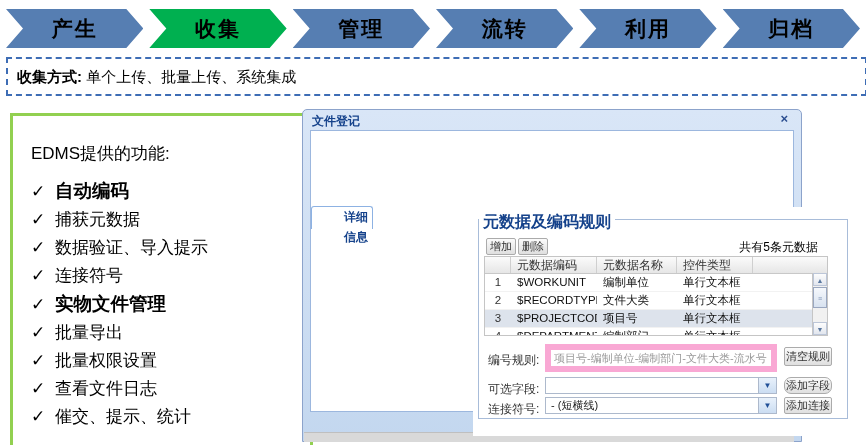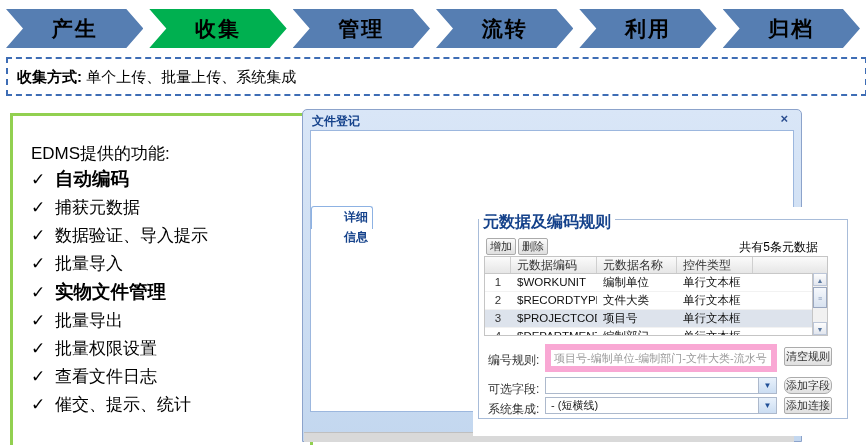--- a/index.html
+++ b/index.html
@@ -14,21 +14,21 @@
   .chev span{font-size:21px;font-weight:bold;color:#000;letter-spacing:2px;}
 
   
   .banner{position:absolute;left:6px;top:57px;width:848px;height:35px;border:2px dashed #3E6DB5;
           line-height:35px;padding-left:9px;font-size:15px;color:#000;}
   .banner .b{font-weight:bold;}
 
   
   .features{position:absolute;left:10px;top:113px;width:279px;height:320px;border:3px solid #92D050;
             padding:26px 0 0 18px;}
-  .ftitle{font-size:17px;margin-bottom:0;color:#000;}
+  .ftitle{font-size:17px;margin-bottom:12px;color:#000;}
   .fitem{font-size:17px;line-height:28px;color:#000;white-space:nowrap;}
   .fitem .chk{display:inline-block;width:24px;}
   .fitem.b .txt{font-weight:bold;font-size:18.5px;}
 
   
   .dialog{position:absolute;left:302px;top:109px;width:498px;height:331px;
           background:linear-gradient(#D9E6F7,#C3D7EF);border:1px solid #8CA3CB;
           border-radius:5px 5px 0 0;z-index:1;}
   .titlebar{position:absolute;left:0;top:0;right:0;height:20px;padding:3px 0 0 9px;
             font-size:12px;font-weight:bold;color:#15428B;}
@@ -117,21 +117,21 @@
 
   <div class="banner">
     <span class="b">收集方式:</span><span> 单个上传、批量上传、系统集成</span>
   </div>
 
   <div class="features">
     <div class="ftitle">EDMS提供的功能:</div>
     <div class="fitem b"><span class="chk">✓</span><span class="txt">自动编码</span></div>
     <div class="fitem"><span class="chk">✓</span><span class="txt">捕获元数据</span></div>
     <div class="fitem"><span class="chk">✓</span><span class="txt">数据验证、导入提示</span></div>
-    <div class="fitem"><span class="chk">✓</span><span class="txt">批量导入</span></div>
+    <div class="fitem"><span class="chk">✓</span><span class="txt">连接符号</span></div>
     <div class="fitem b"><span class="chk">✓</span><span class="txt">实物文件管理</span></div>
     <div class="fitem"><span class="chk">✓</span><span class="txt">批量导出</span></div>
     <div class="fitem"><span class="chk">✓</span><span class="txt">批量权限设置</span></div>
     <div class="fitem"><span class="chk">✓</span><span class="txt">查看文件日志</span></div>
     <div class="fitem"><span class="chk">✓</span><span class="txt">催交、提示、统计</span></div>
   </div>
 
   <div class="dialog">
     <div class="titlebar">
       <span>文件登记</span>
@@ -247,21 +247,21 @@
     <div class="plabel" style="top:145px;">编号规则:</div>
     <input class="ipt" style="left: 72px; top: 137px; width: 232px; height: 28px; position: absolute;" placeholder="项目号-编制单位-编制部门-文件大类-流水号">
     <div class="smallbtn" style="left:311px;top:140px;width:48px;height:19px;line-height:17px;">清空规则</div>
 
     <div class="plabel" style="top:174px;">可选字段:</div>
     <div style="position:absolute;left:72px;top:170px;width:232px;height:17px;border:1px solid #ADB9CC;background:#fff;box-sizing:border-box;">
       <span class="combo-trigger">▼</span>
     </div>
     <div class="smallbtn" style="left:311px;top:170px;width:48px;height:17px;border-radius:7px;">添加字段</div>
 
-    <div class="plabel" style="top:194px;">系统集成:</div>
+    <div class="plabel" style="top:194px;">连接符号:</div>
     <div style="position:absolute;left:72px;top:190px;width:232px;height:17px;border:1px solid #ADB9CC;background:#fff;box-sizing:border-box;font-size:11px;line-height:15px;padding-left:5px;color:#222;">
       <span>- (短横线)</span>
       <span class="combo-trigger">▼</span>
     </div>
     <div class="smallbtn" style="left:311px;top:190px;width:48px;height:17px;">添加连接</div>
   </div>
 
 </div>
 
 </body></html>

